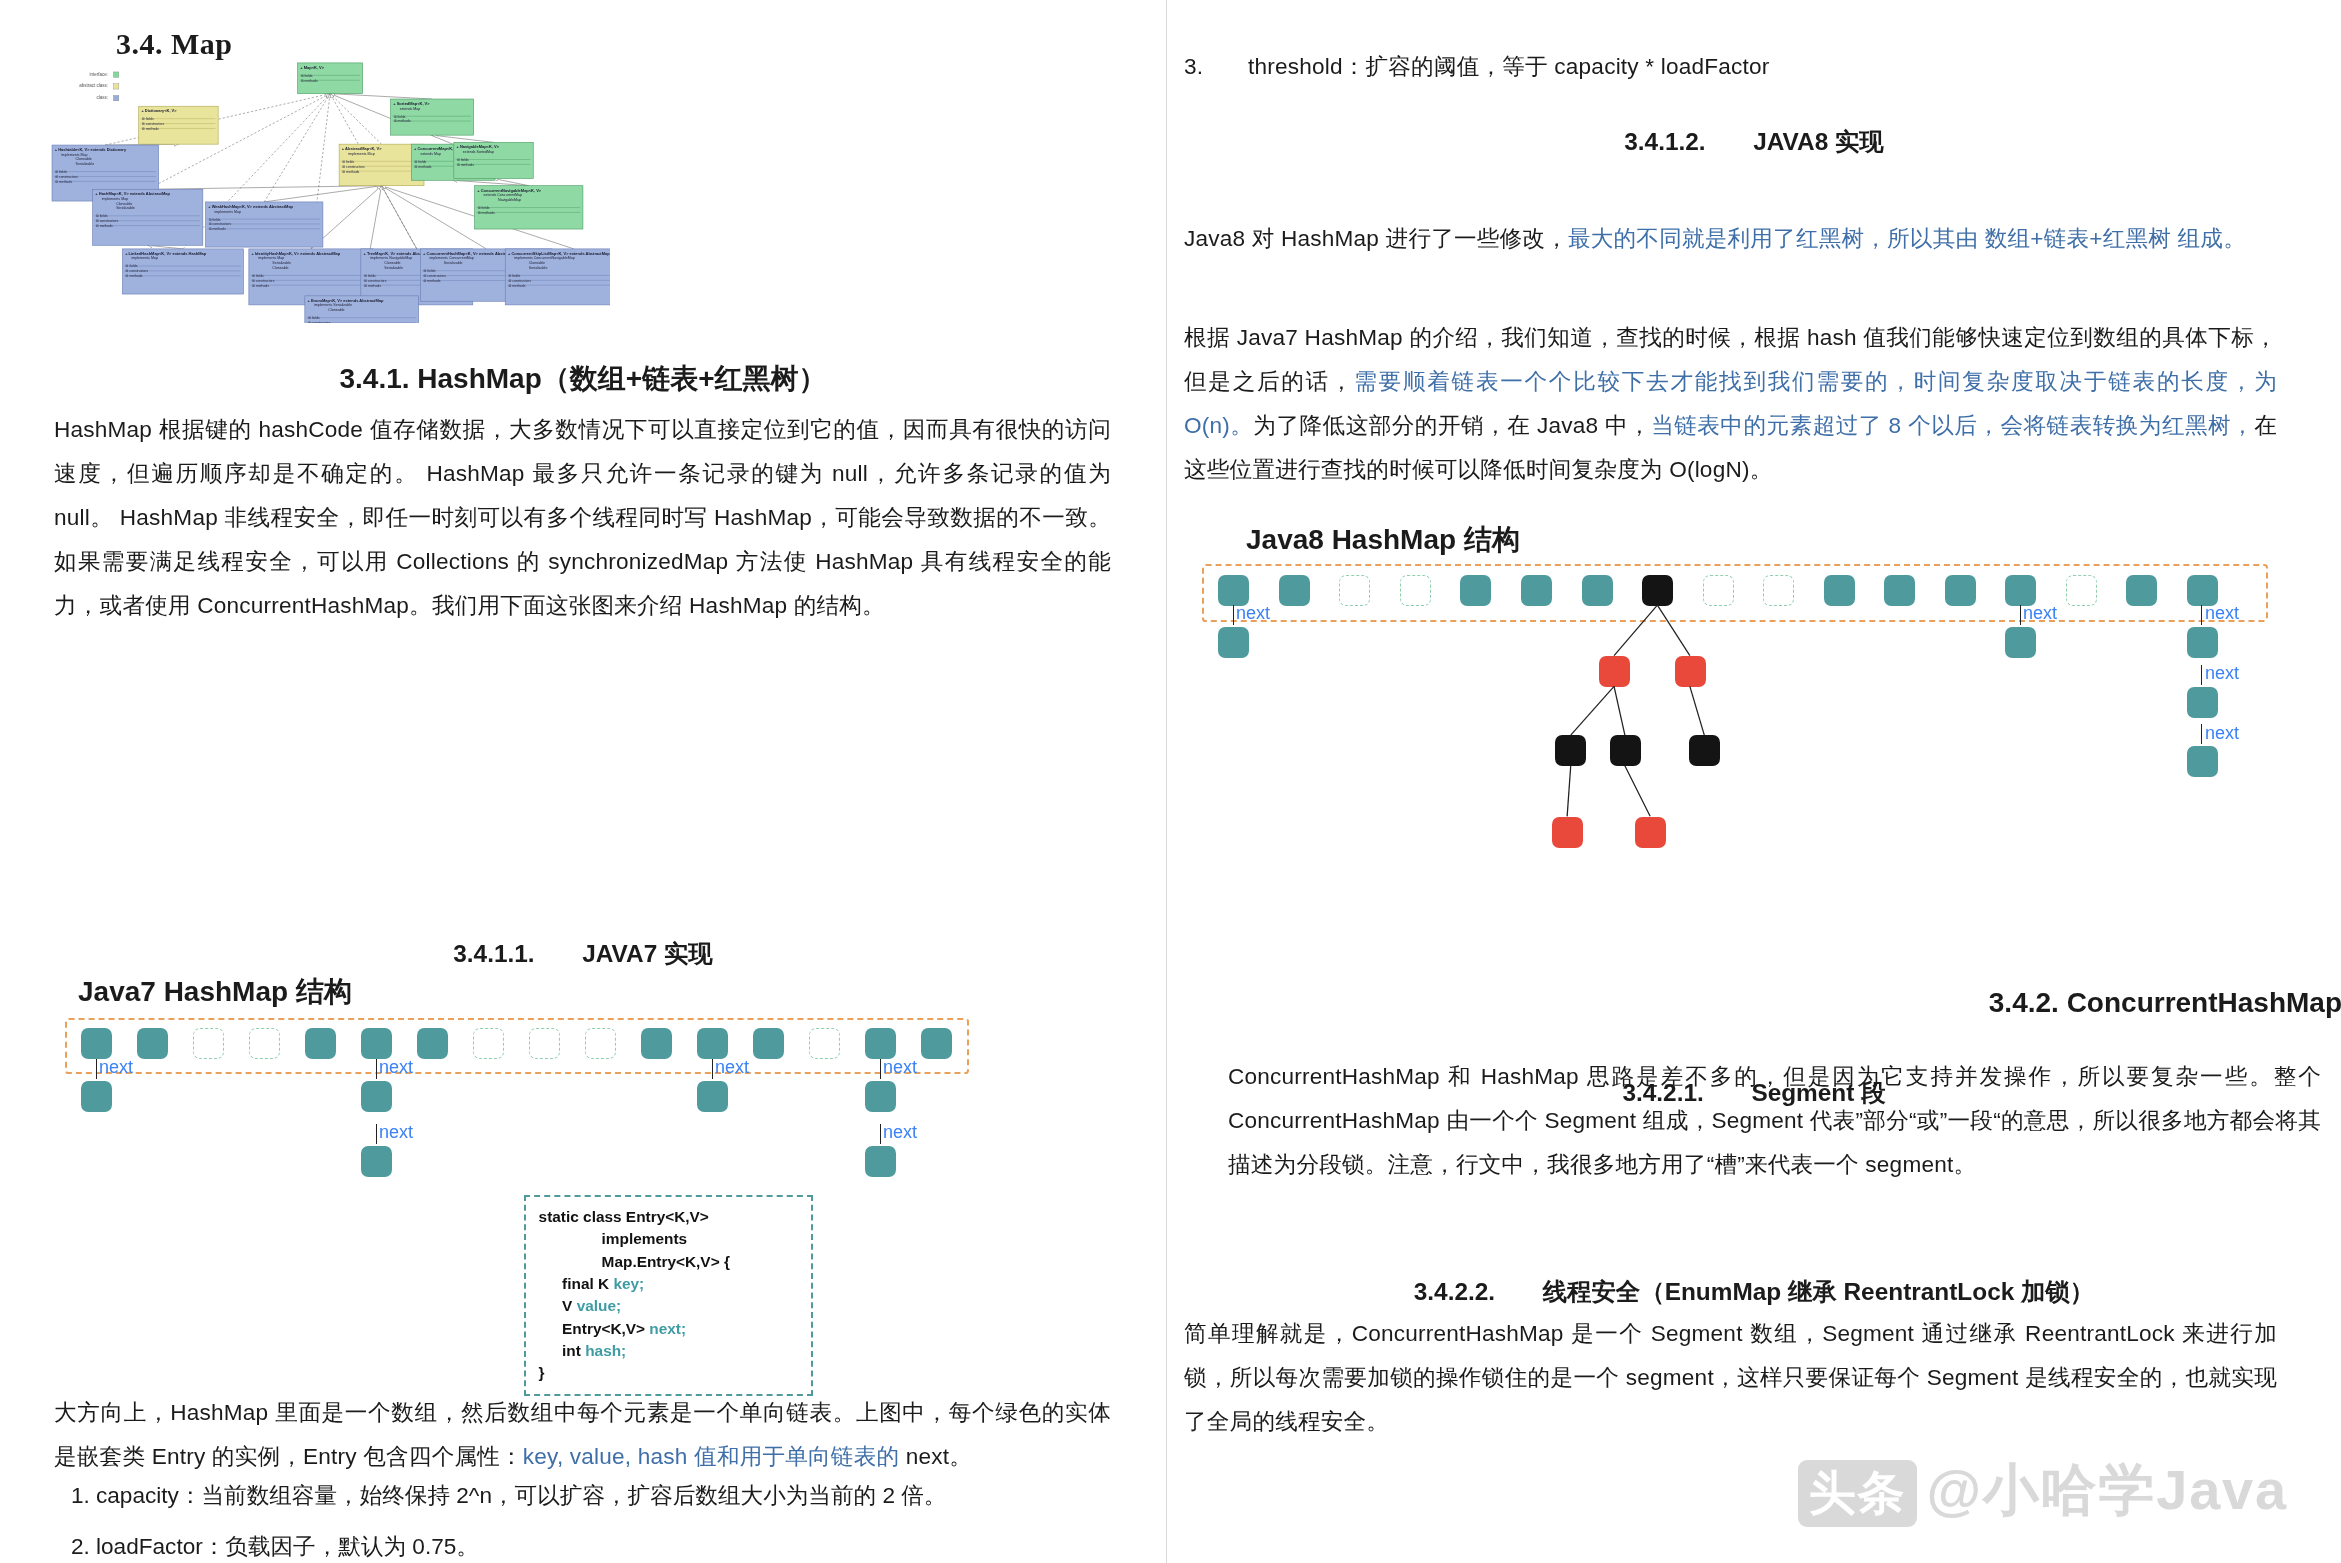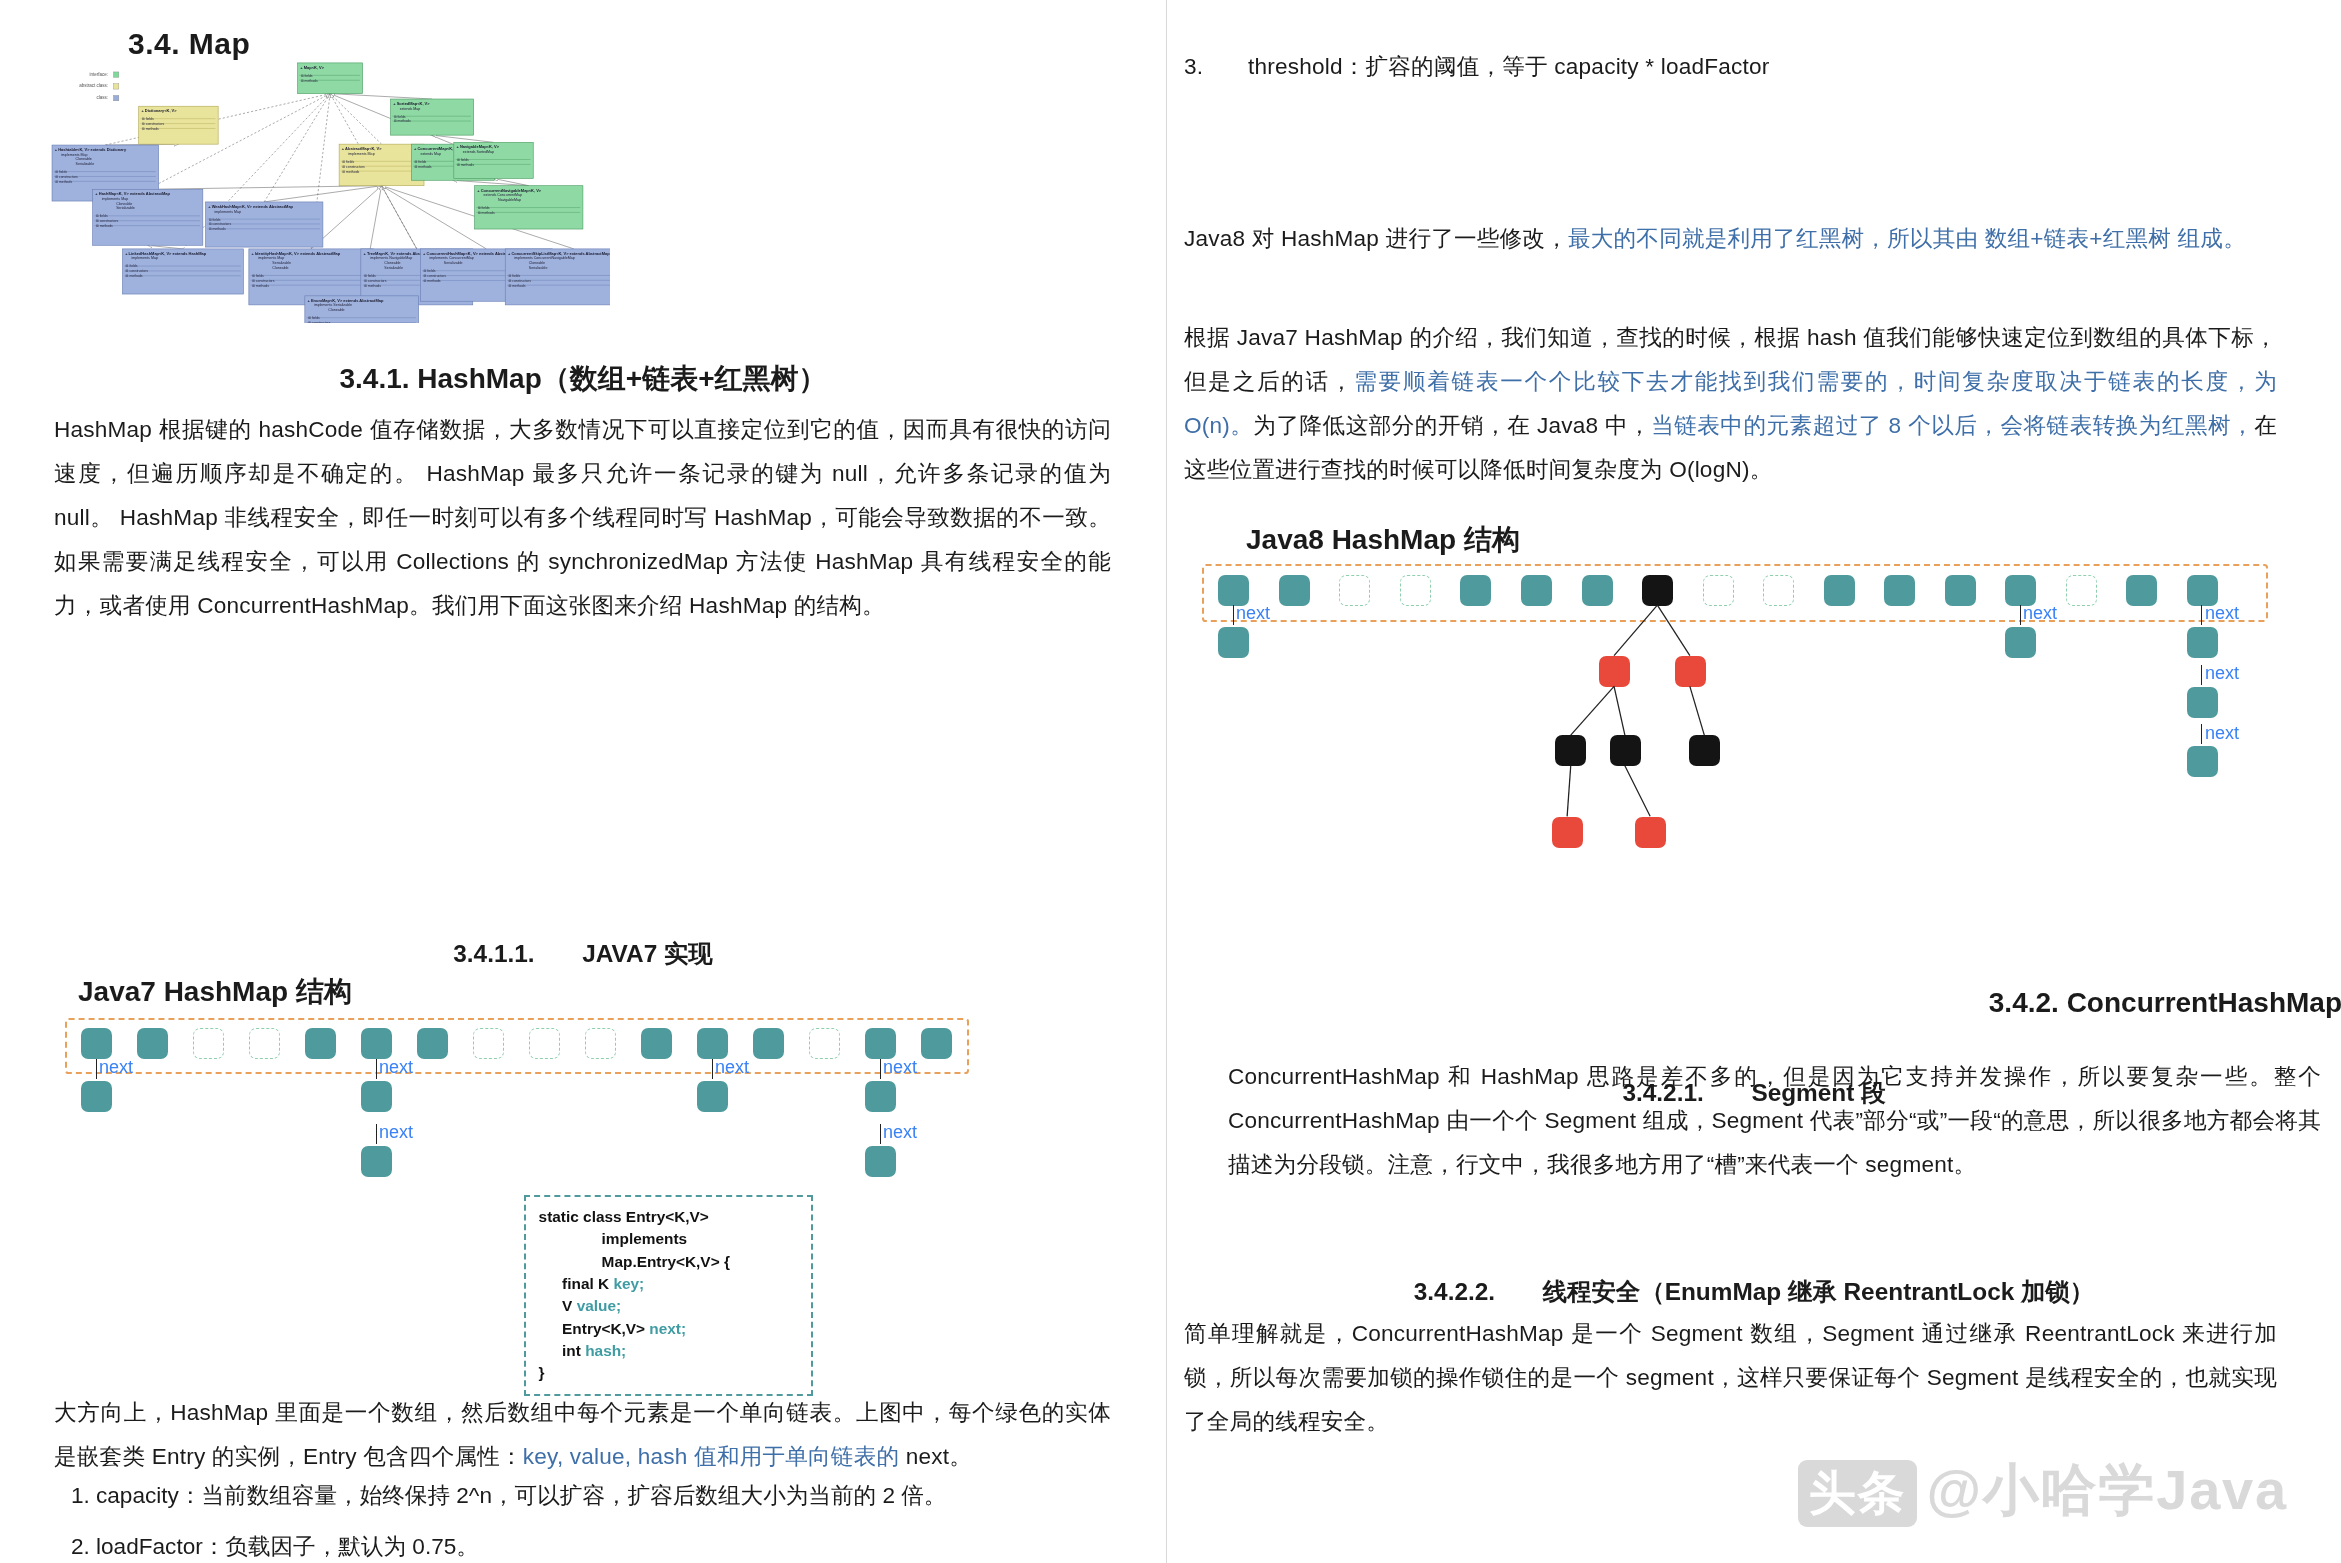--- a/index.html
+++ b/index.html
@@ -71,21 +71,21 @@
     border-radius:9px; padding:1.8px 11px; margin-right:9px; font-size:47px;
   }
 </style>
 </head>
 <body>
 
 <div class="page">
 
   <div class="col-left">
 
-    <div style="position:absolute; left:128px; top:27px;">
+    <div style="position:absolute; left:116px; top:27px;font-family:Liberation Serif, serif;">
       <h2 class="sec">3.4. Map</h2>
     </div>
 
     <div class="uml">
       <svg width="567" height="271" viewBox="0 0 628 300">
         <defs>
           <marker id="hollowtri" markerWidth="10" markerHeight="10" refX="9" refY="4" orient="auto">
             <path d="M0,0 L9,4 L0,8 z" fill="#ffffff" stroke="#555" stroke-width="0.8"></path>
           </marker>
         </defs>
@@ -399,20 +399,27 @@
   <div class="col-right">
 
     <div style="position:absolute; left:18px; top:45px; width:1084px;">
       <p class="body">
         <span style="display:inline-block;width:31px;">3.</span>
         <span style="display:inline-block;width:20px;"></span>
         <span>threshold：扩容的阈值，等于 capacity * loadFactor</span>
       </p>
     </div>
 
+    <div style="position:absolute; left:0; width:100%; top:126px; text-align:center;">
+      <h4 class="sec" style="display:inline-block;">
+        <span>3.4.1.2.</span>
+        <span style="display:inline-block;width:34px;"></span>
+        <span>JAVA8 实现</span>
+      </h4>
+    </div>
 
     <div style="position:absolute; left:18px; top:217px; width:1093px;">
       <p class="body"><span>Java8 对 HashMap 进行了一些修改，</span><span class="hl">最大的不同就是利用了红黑树，所以其由 数组+链表+红黑树 组成。</span></p>
     </div>
 
     <div style="position:absolute; left:18px; top:316px; width:1093px;">
       <p class="body"><span>根据 Java7 HashMap 的介绍，我们知道，查找的时候，根据 hash 值我们能够快速定位到数组的具体下标，但是之后的话，</span><span class="hl">需要顺着链表一个个比较下去才能找到我们需要的，时间复杂度取决于链表的长度，为 O(n)。</span><span>为了降低这部分的开销，在 Java8 中，</span><span class="hl">当链表中的元素超过了 8 个以后，会将链表转换为红黑树，</span><span>在这些位置进行查找的时候可以降低时间复杂度为 O(logN)。</span></p>
     </div>
 
     <div style="position:absolute; left:72px; top:513px;">

